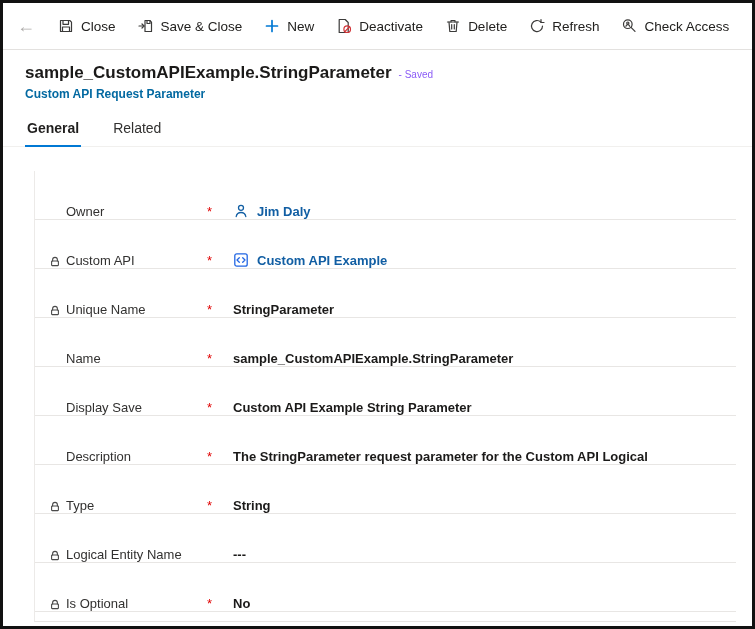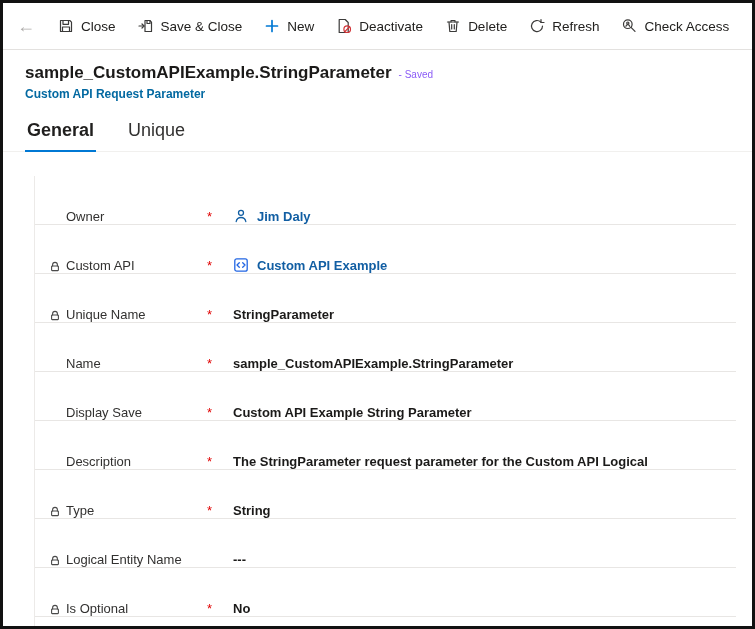--- a/index.html
+++ b/index.html
@@ -16,21 +16,21 @@
 
   
   .header{padding:13px 0 0 22px}
   .title-line{display:flex;align-items:baseline;gap:7px}
   .title{font-size:17px;font-weight:700;color:#1b1a19}
   .status{font-size:10px;color:#8b5cf6}
   .subtitle{font-size:12px;font-weight:700;color:#0369a1;margin-top:4px}
 
   
   .tabs{display:flex;gap:30px;padding-left:22px;margin-top:19px;border-bottom:1px solid #f1f0ee}
-  .tab{font-size:18px;color:#323130;padding:0 2px 9px;cursor:pointer}
+  .tab{font-size:14px;color:#323130;padding:0 2px 9px;cursor:pointer}
   .tab.active{font-weight:700;color:#201f1e;border-bottom:2px solid #0078d4;margin-bottom:-1px}
 
   
   .form{margin:24px 16px 0 31px;border-left:1px solid #eceae8;border-bottom:1px solid #e6e4e2;padding-bottom:9px}
   .row{display:flex;align-items:flex-end;height:49px;border-bottom:1px solid #e8e6e4;padding-left:14px;box-sizing:border-box}
   .lock{width:17px;display:flex;align-items:center}
   .lock svg{width:12px;height:12px;fill:none;stroke:#4a4a4a;stroke-width:1.1;stroke-linecap:round}
   .flabel{width:141px;font-size:13px;color:#323130}
   .req{width:26px;font-size:13px;color:#e00000;text-align:left}
   .fvalue{font-size:13px;color:#1b1a19;font-weight:700}
@@ -129,21 +129,21 @@
   <div class="header">
     <div class="title-line">
       <span class="title">sample_CustomAPIExample.StringParameter</span>
       <span class="status">- Saved</span>
     </div>
     <div class="subtitle">Custom API Request Parameter</div>
   </div>
 
   <div class="tabs">
     <div class="tab active">General</div>
-    <div class="tab">Unique</div>
+    <div class="tab">Related</div>
   </div>
 
   <div class="form">
 
     <div class="row">
       <span class="lock"></span>
       <span class="flabel">Owner</span>
       <span class="req">*</span>
       <a class="linkval">
         <span class="vico">

